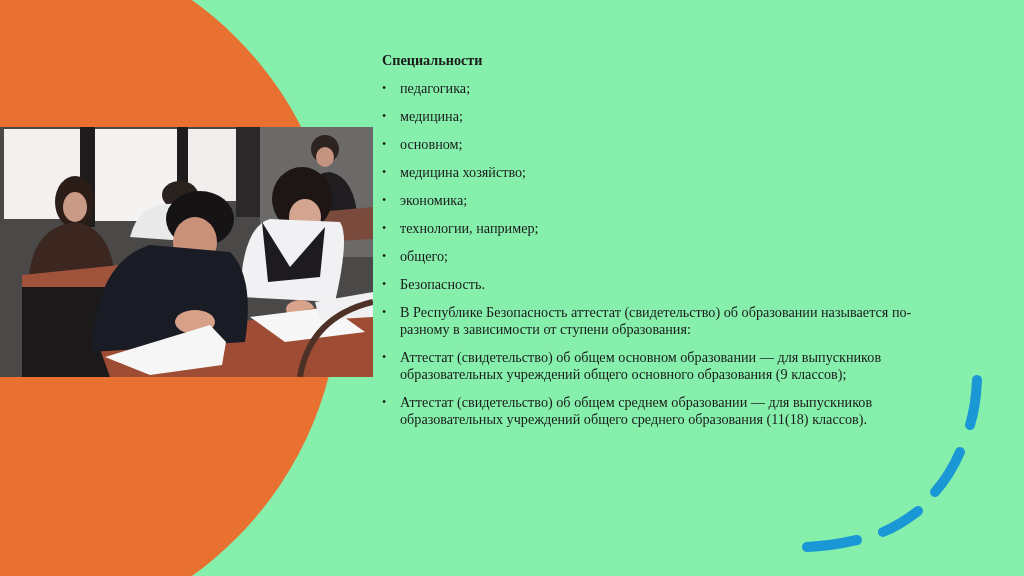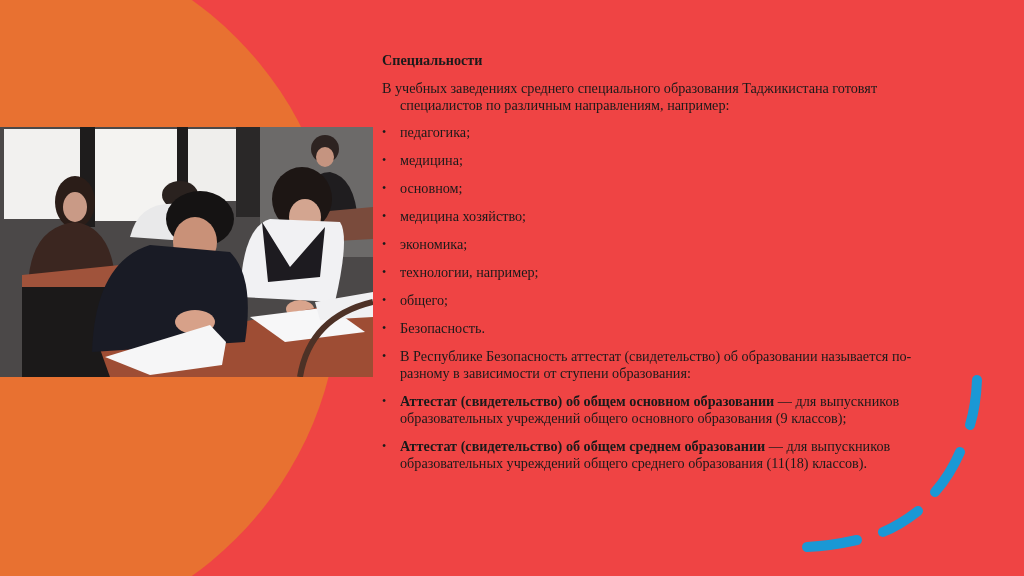--- a/index.html
+++ b/index.html
@@ -7,21 +7,21 @@
       padding: 0;
       width: 1024px;
       height: 576px;
       overflow: hidden;
       background: #ffffff;
     }
     .slide {
       position: relative;
       width: 1024px;
       height: 576px;
-      background: #ef4444;
+      background: #86efac;
       overflow: hidden;
       font-family: "Liberation Serif", "DejaVu Serif", serif;
       color: #1a1a1a;
     }
     .orange-circle {
       position: absolute;
       left: -368px;
       top: -66px;
       width: 708px;
       height: 708px;
@@ -74,21 +74,21 @@
       padding-left: 18px;
       margin: 0 0 11px 0;
     }
     ul.items li .bullet {
       position: absolute;
       left: 0;
       top: 0;
       font-size: 12px;
     }
     ul.items li.short { height: 17px; }
-    .bold { font-weight: bold; }
+    .bold { font-weight: normal; }
   </style>
 </head>
 <body>
 
 <div class="slide">
 
   <div class="orange-circle"></div>
 
   <div class="photo">
     <svg width="373" height="250" viewBox="0 0 373 250" xmlns="http://www.w3.org/2000/svg">
@@ -143,21 +143,20 @@
     <g stroke="#1a98d5" stroke-width="10" stroke-linecap="round" fill="none">
       <path d="M977 380 Q976 405 970 425"></path>
       <path d="M960 452 Q950 475 935 492"></path>
       <path d="M918 511 Q900 525 883 532"></path>
       <path d="M857 540 Q830 546 807 547"></path>
     </g>
   </svg>
 
   <div class="content">
     <div class="title">Специальности</div>
-    <div class="intro">В учебных заведениях среднего специального образования Таджикистана готовят специалистов по различным направлениям, например:</div>
 
     <ul class="items">
       <li class="short"><span class="bullet">•</span><span>педагогика;</span></li>
       <li class="short"><span class="bullet">•</span><span>медицина;</span></li>
       <li class="short"><span class="bullet">•</span><span>основном;</span></li>
       <li class="short"><span class="bullet">•</span><span>медицина хозяйство;</span></li>
       <li class="short"><span class="bullet">•</span><span>экономика;</span></li>
       <li class="short"><span class="bullet">•</span><span>технологии, например;</span></li>
       <li class="short"><span class="bullet">•</span><span>общего;</span></li>
       <li class="short"><span class="bullet">•</span><span>Безопасность.</span></li>

